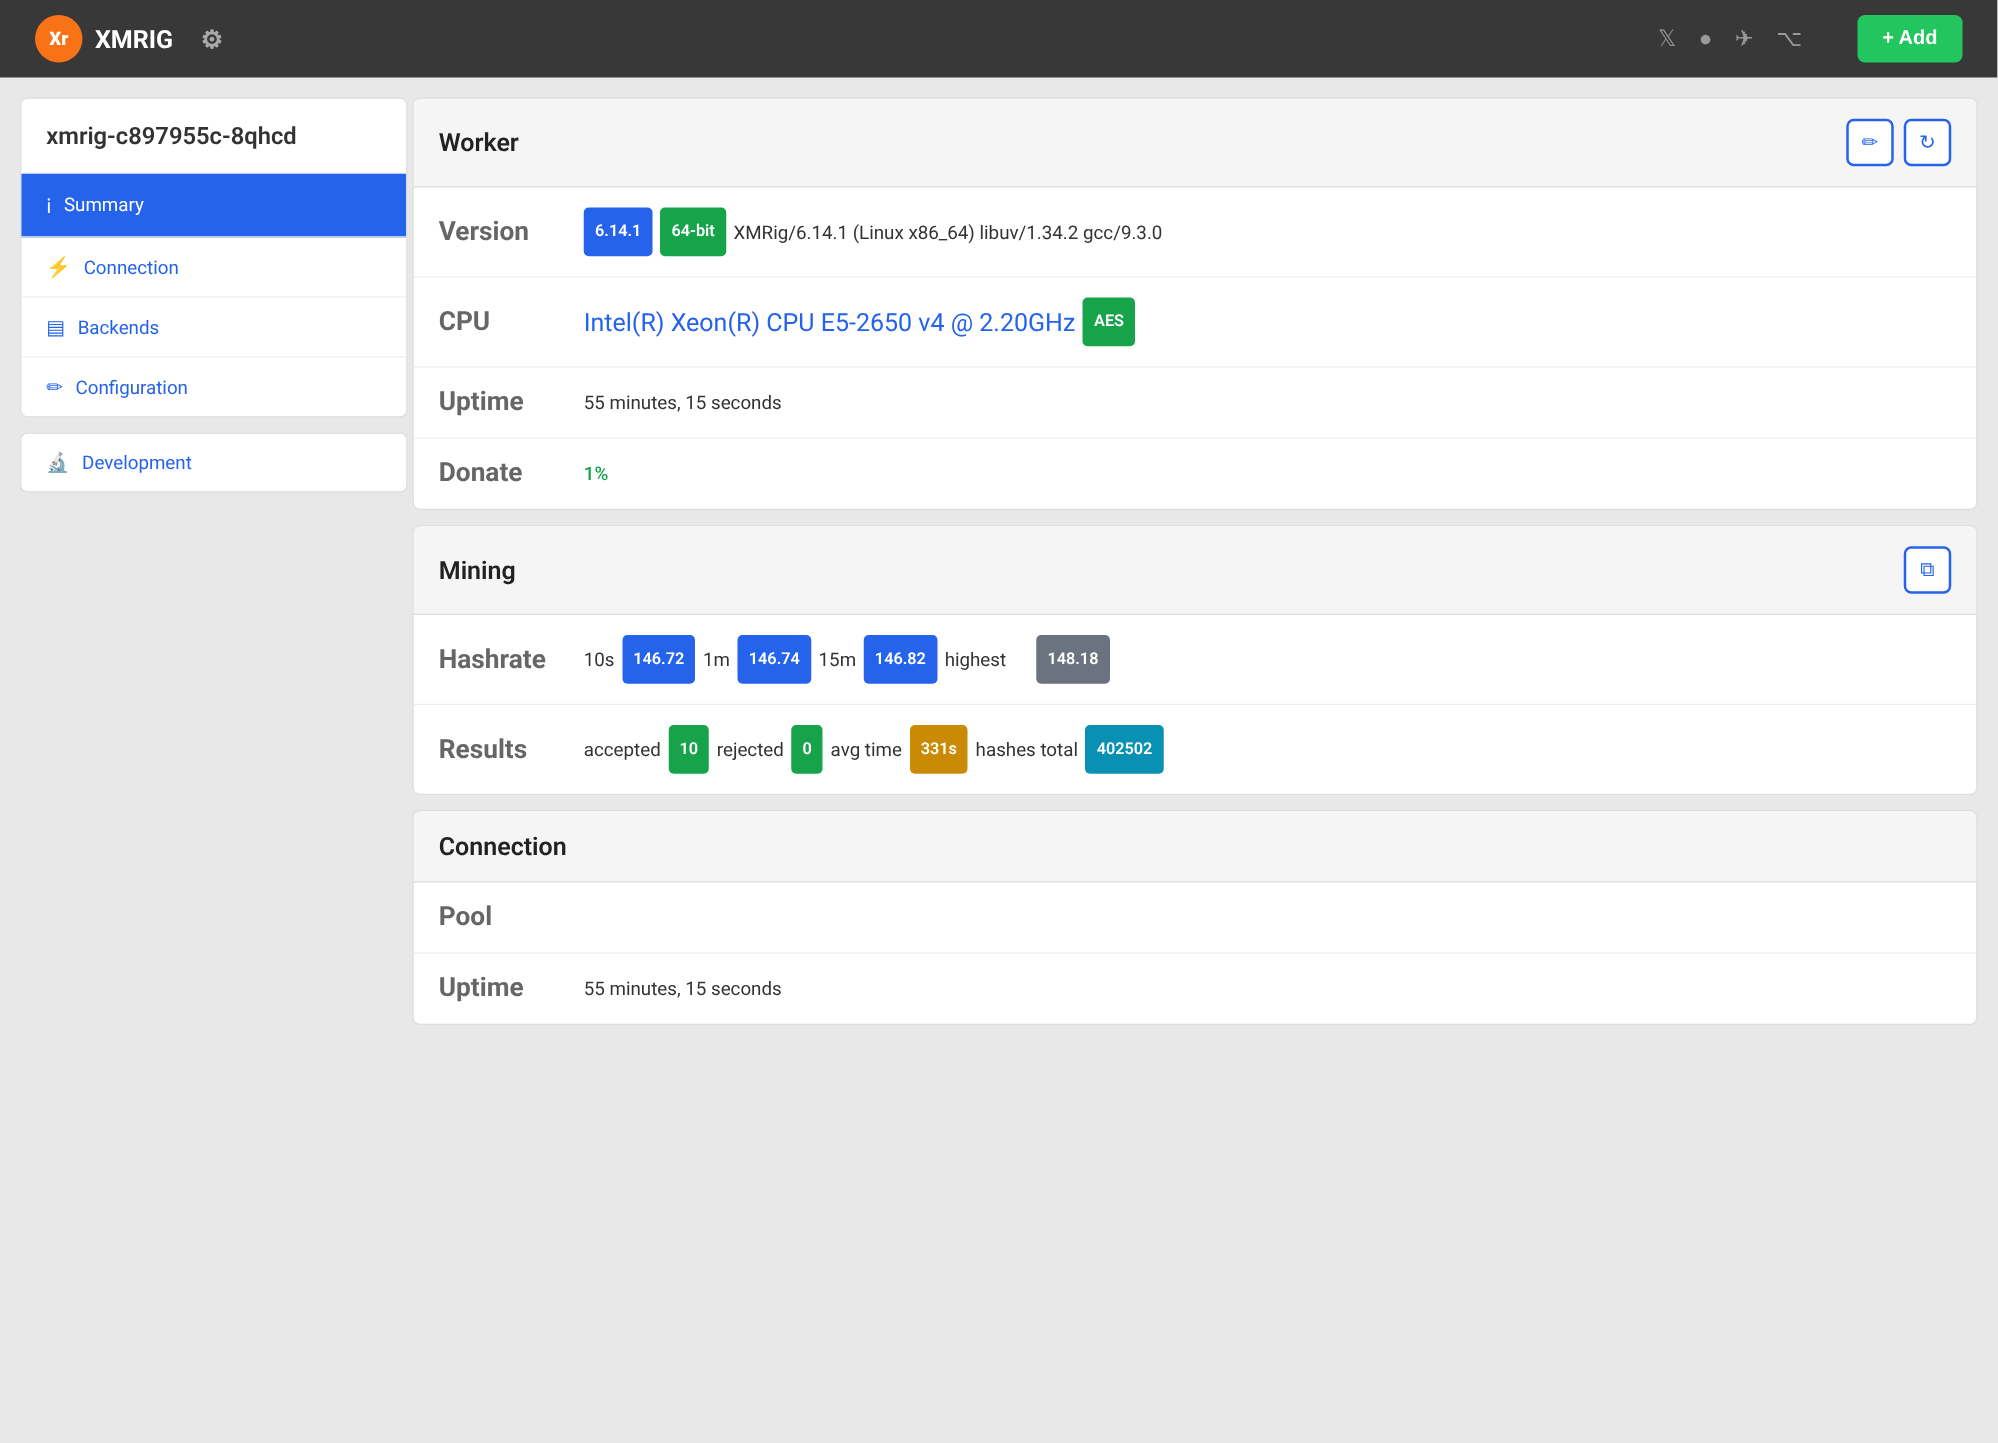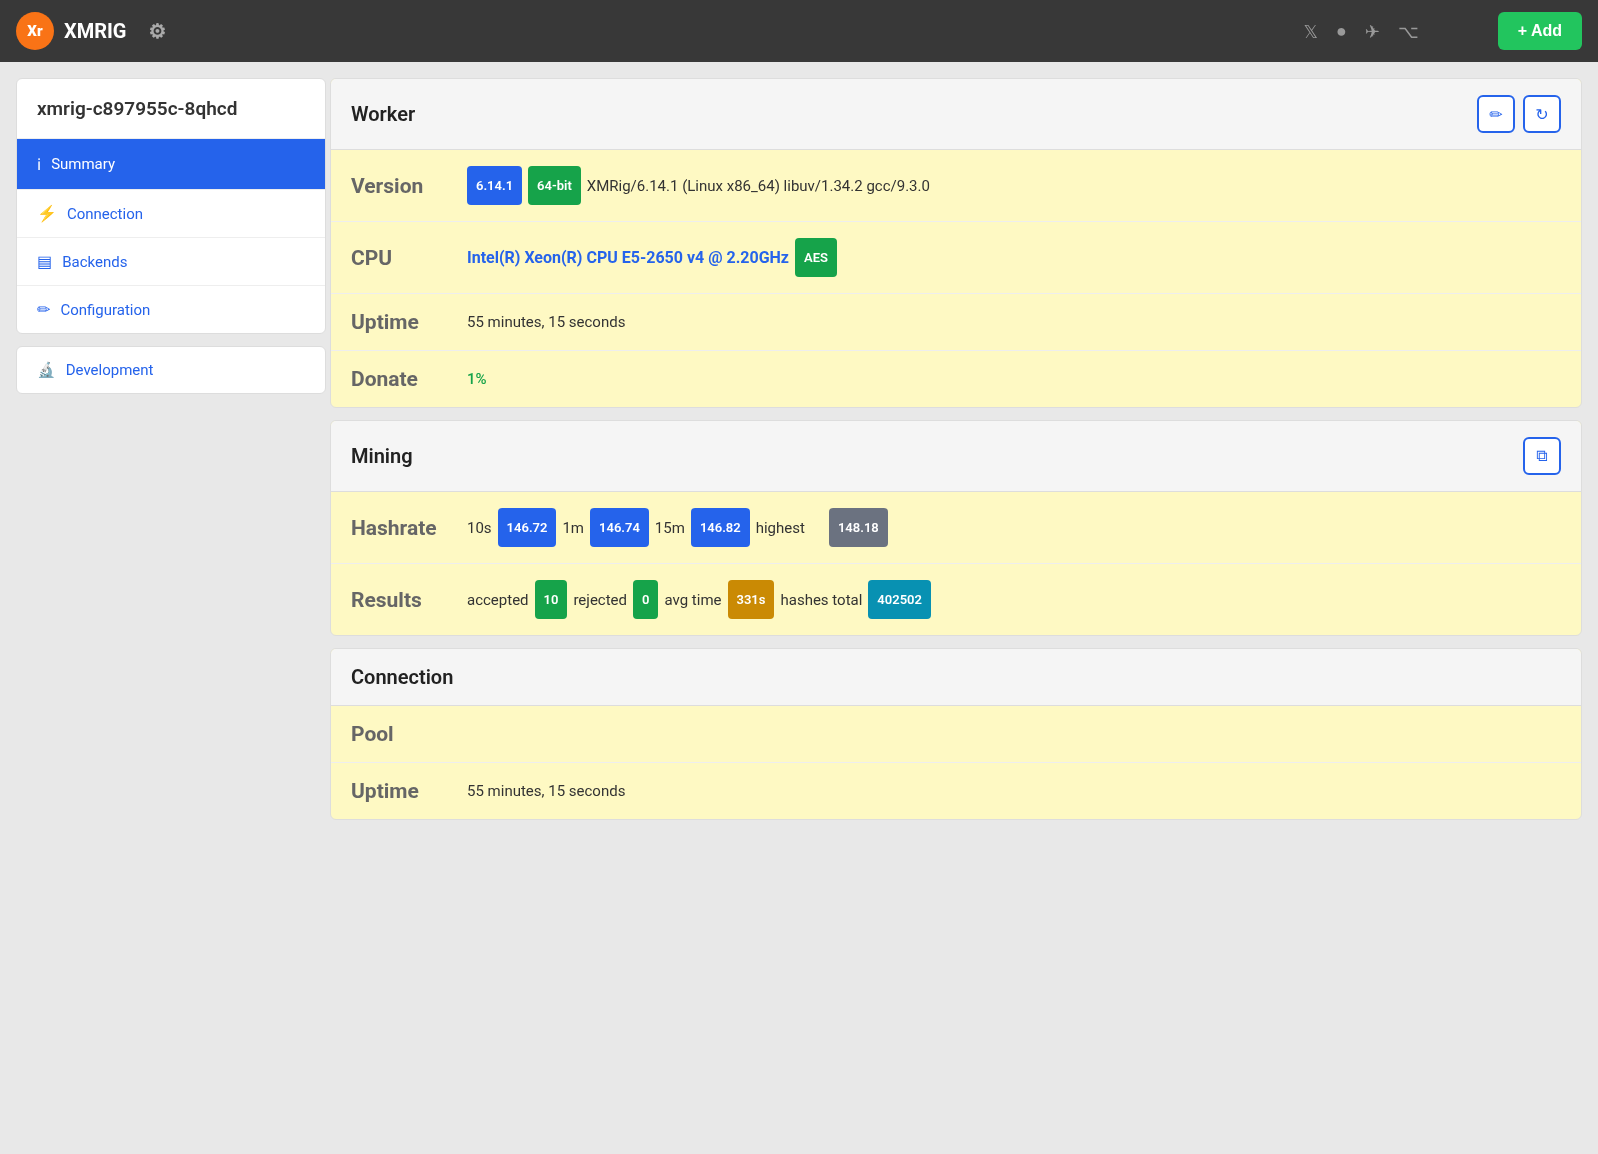--- a/index.html
+++ b/index.html
@@ -1,19 +1,19 @@
 <!DOCTYPE html>
 <html><head>
   <meta charset="utf-8">
   <style>
     * { box-sizing: border-box; margin: 0; padding: 0; }
     body { font-family: -apple-system, BlinkMacSystemFont, 'Segoe UI', Roboto, sans-serif; background: #e8e8e8; color: #333; font-size: 15px; }
 
     
-    .header { background: #383838; display: flex; align-items: center; padding: 0 16px; height: 62px; gap: 35px; }
+    .header { background: #383838; display: flex; align-items: center; padding: 0 28px; height: 62px; }
     .header-logo { display: flex; align-items: center; gap: 10px; color: white; font-size: 20px; font-weight: 700; flex: 1; }
     .logo-icon { width: 38px; height: 38px; background: #f97316; border-radius: 50%; display: flex; align-items: center; justify-content: center; color: white; font-weight: 900; font-size: 15px; }
     .header-icons { display: flex; align-items: center; gap: 18px; margin-right: 20px; }
     .gear-icon { color: #aaa; font-size: 20px; cursor: pointer; margin-left: 12px; }
     .add-btn { background: #22c55e; color: white; border: none; padding: 10px 20px; border-radius: 6px; font-size: 16px; font-weight: 600; cursor: pointer; display: flex; align-items: center; gap: 6px; margin-left: 24px; }
 
     
     .main { display: flex; gap: 4px; padding: 16px; min-height: calc(100vh - 62px); }
 
     
@@ -22,41 +22,41 @@
     .sidebar-worker-name { padding: 18px 20px; font-size: 19px; font-weight: 600; border-bottom: 1px solid #eee; }
     .sidebar-nav-item { display: flex; align-items: center; gap: 10px; padding: 14px 20px; cursor: pointer; border-bottom: 1px solid #eee; color: #2563eb; font-size: 15px; }
     .sidebar-nav-item:last-child { border-bottom: none; }
     .sidebar-nav-item.active { background: #2563eb; color: white; }
     .sidebar-nav-item .nav-icon { font-size: 16px; }
     .sidebar-dev-card { background: white; border-radius: 6px; border: 1px solid #ddd; }
     .sidebar-dev-item { display: flex; align-items: center; gap: 10px; padding: 14px 20px; cursor: pointer; color: #2563eb; font-size: 15px; }
 
     
     .content { flex: 1; display: flex; flex-direction: column; gap: 12px; }
-    .content-card { background: #fef9c3; border-radius: 6px; border: 1px solid #ddd; overflow: hidden; }
+    .content-card { background: #ffffff; border-radius: 6px; border: 1px solid #ddd; overflow: hidden; }
     .card-header { padding: 16px 20px; background: #f5f5f5; border-bottom: 1px solid #ddd; display: flex; align-items: center; justify-content: space-between; }
     .card-title { font-size: 20px; font-weight: 600; color: #222; }
     .card-actions { display: flex; gap: 8px; }
     .card-action-btn { width: 38px; height: 38px; border: 2px solid #2563eb; border-radius: 6px; background: white; color: #2563eb; cursor: pointer; display: flex; align-items: center; justify-content: center; font-size: 16px; }
 
     .card-row { display: flex; align-items: center; padding: 16px 20px; border-bottom: 1px solid #eee; gap: 16px; }
     .card-row:last-child { border-bottom: none; }
     .row-label { width: 100px; color: #666; font-size: 21px; flex-shrink: 0; font-weight: bold; }
     .row-value { flex: 1; display: flex; align-items: center; flex-wrap: wrap; gap: 6px; font-size: 15px; }
 
     
     .badge { display: inline-flex; align-items: center; padding: 12px 9px; border-radius: 4px; font-size: 13px; font-weight: 600; color: white; }
     .badge-blue { background: #2563eb; }
     .badge-green { background: #16a34a; }
     .badge-gray { background: #6b7280; margin-left: 18px; }
     .badge-yellow { background: #ca8a04; }
     .badge-teal { background: #0891b2; }
     .badge-dark { background: #1f2937; }
 
-    .cpu-link { color: #2563eb; text-decoration: none; font-size: 16px; font-weight: bold; }
+    .cpu-link { color: #2563eb; text-decoration: none; font-size: 20px; }
     .donate-value { color: #16a34a; font-weight: 500; }
     .pool-name { font-weight: 700; font-size: 15px; }
 
     
     .social-icon { color: #999; font-size: 18px; cursor: pointer; }
   </style>
 </head>
 <body>
 
 <div class="header">

